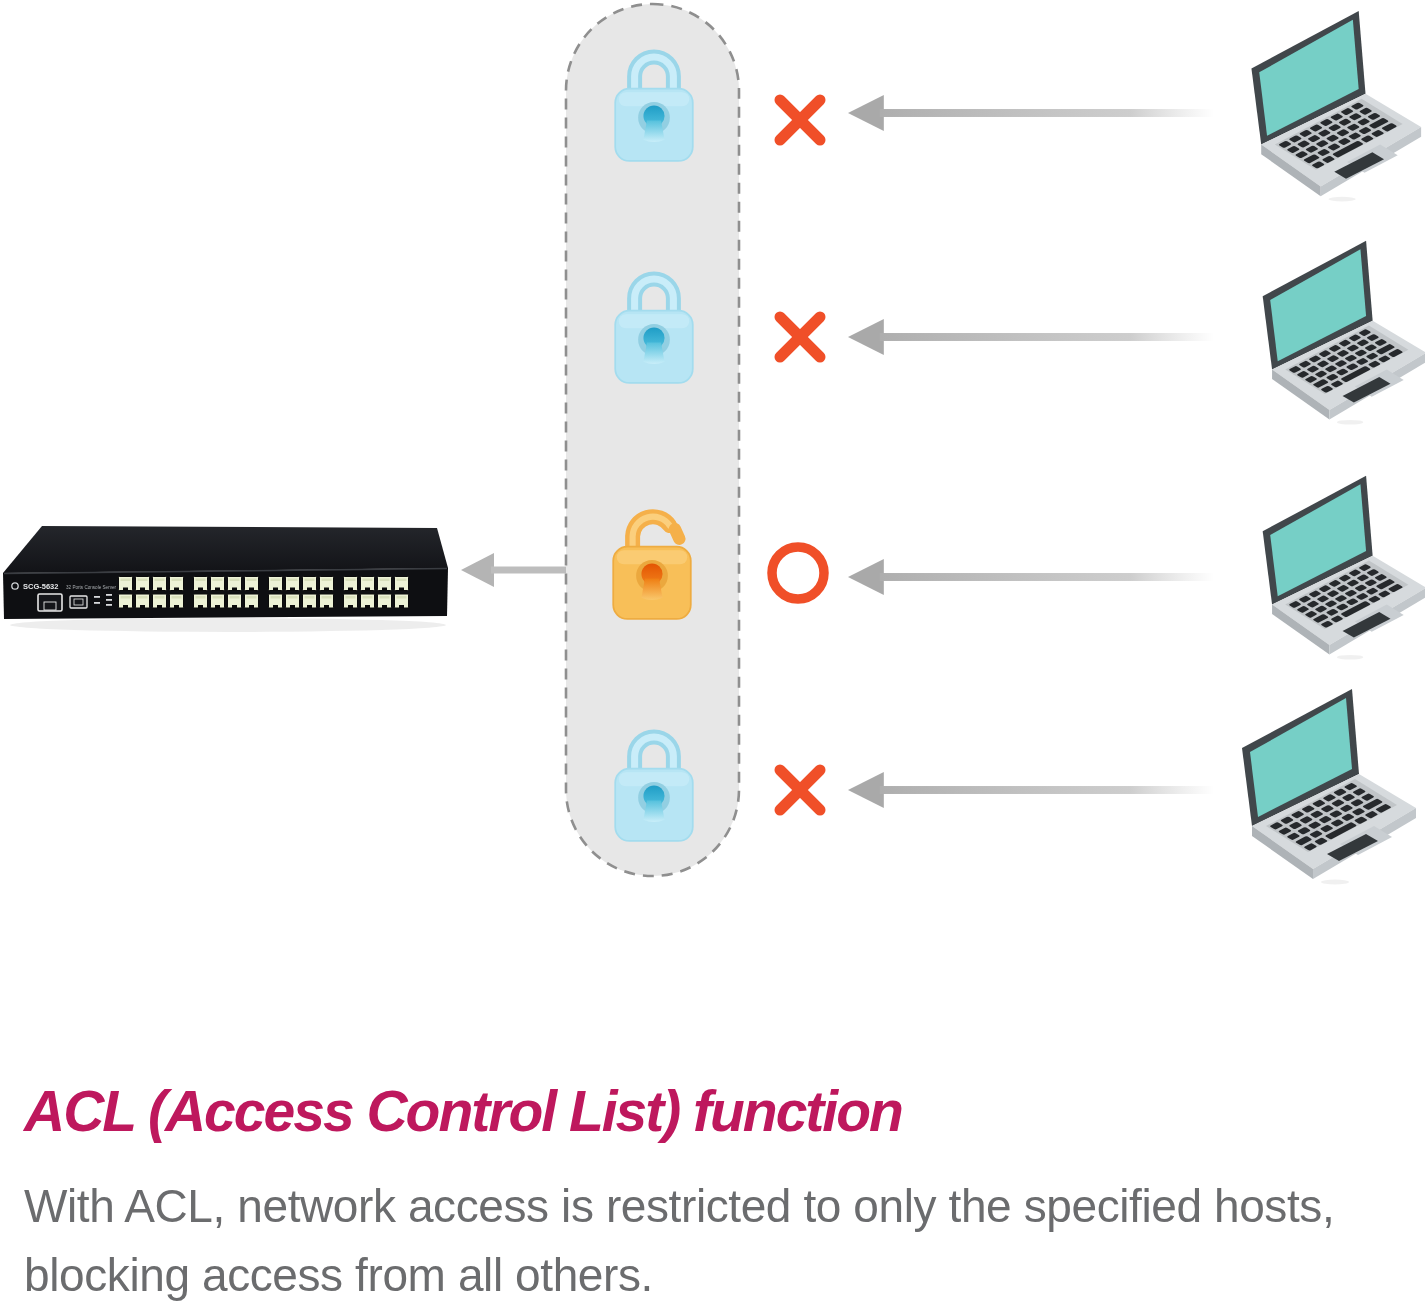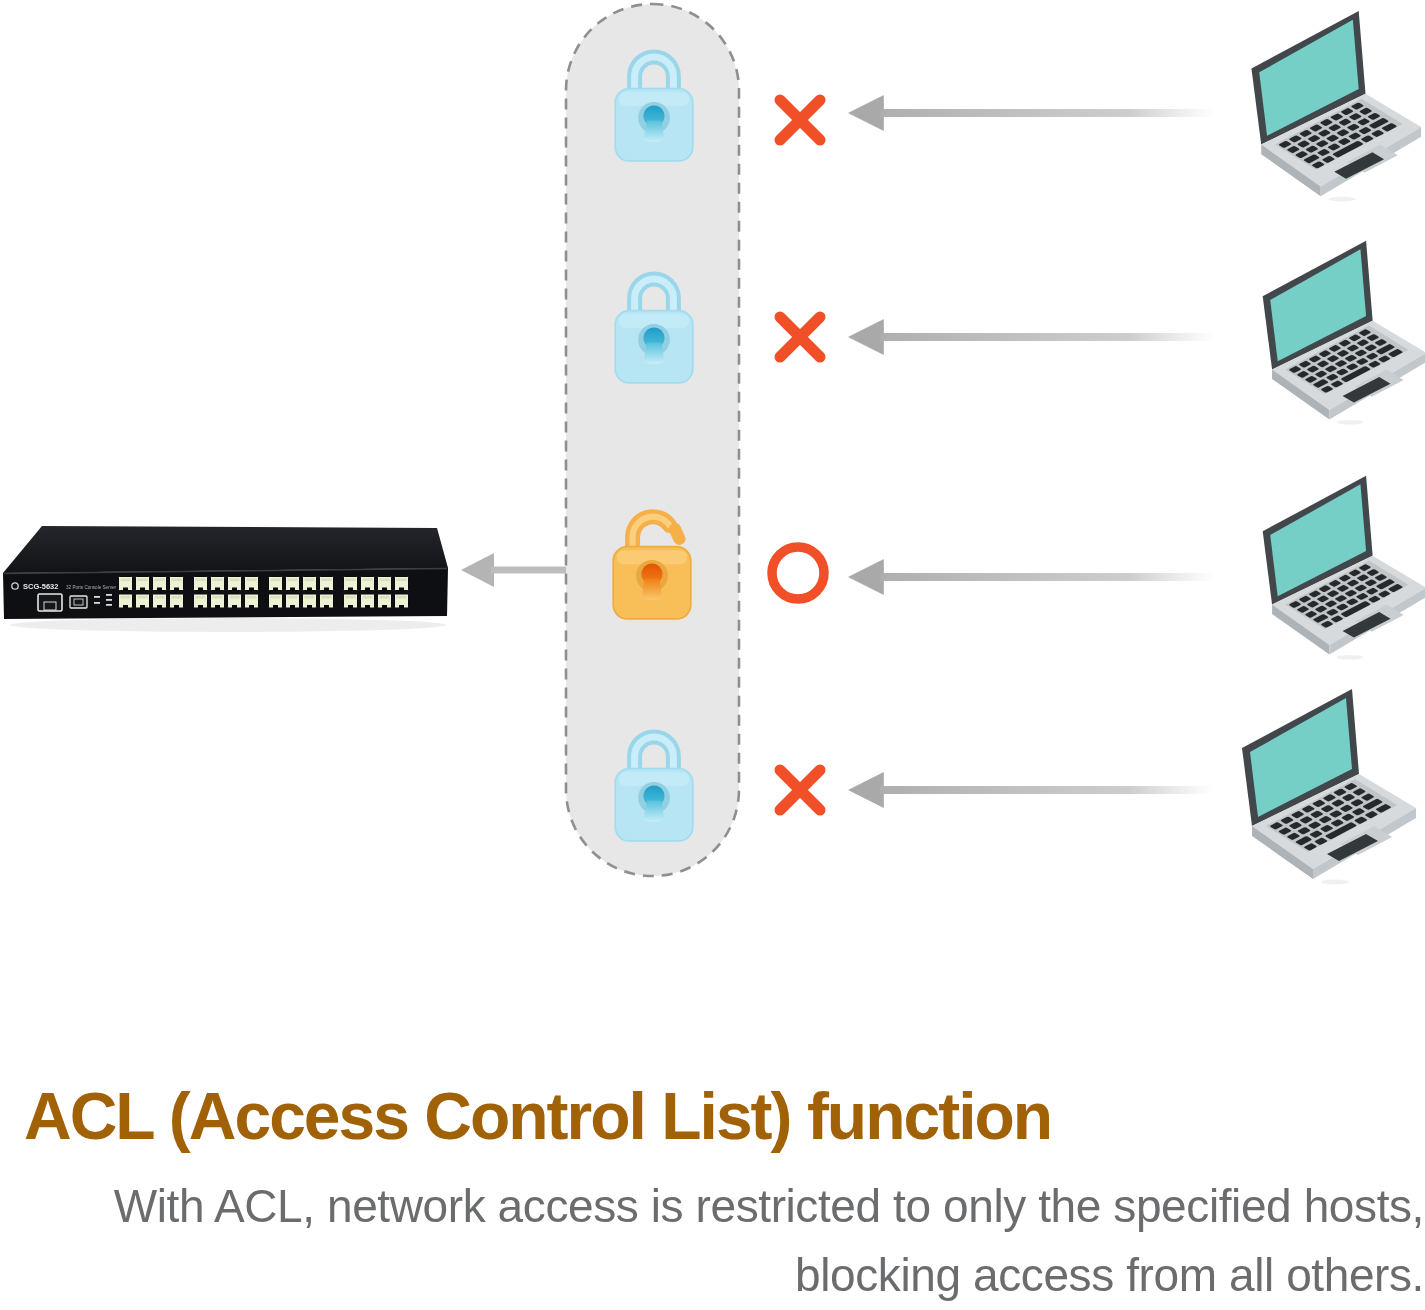--- a/index.html
+++ b/index.html
@@ -4,27 +4,27 @@
 <style>
   html,body{margin:0;padding:0;}
   body{
     width:1425px;height:1310px;position:relative;background:#ffffff;
     font-family:"Liberation Sans","DejaVu Sans",sans-serif;overflow:hidden;
   }
   .abs{position:absolute;}
   
   .caption-title{
     position:absolute;left:24px;top:1078px;width:1380px;
-    font-size:66px;font-weight:700;color:#a16207;letter-spacing:-2px;
-    margin:0;white-space:nowrap;
+    font-size:57px;font-weight:700;color:#be185d;letter-spacing:-2px;
+    margin:0;white-space:nowrap;font-style:italic;
   }
   .caption-body{
     position:absolute;left:24px;top:1172px;width:1400px;
     font-size:46px;font-weight:400;color:#6b6c6e;letter-spacing:-0.4px;
-    line-height:1.5;margin:0;text-align:right;
+    line-height:1.5;margin:0;
   }
   svg{display:block;}
   #svg-defs{position:absolute;width:0;height:0;}
 </style>
 </head>
 <body>
 
 <svg id="svg-defs" aria-hidden="true">
   <defs>
     <linearGradient id="g-arrowfade" x1="0" y1="0" x2="1" y2="0">

